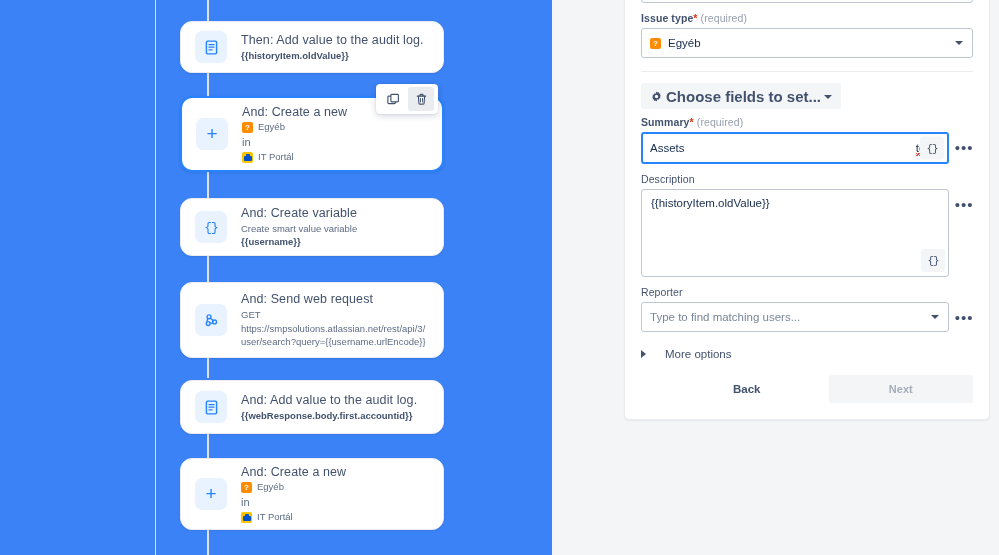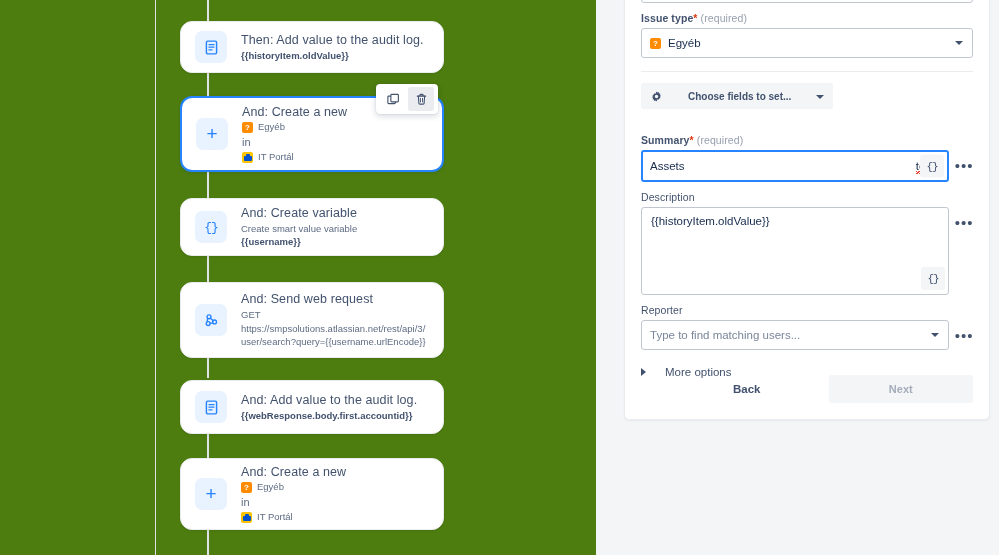--- a/index.html
+++ b/index.html
@@ -8,22 +8,22 @@
     width: 999px; height: 555px;
     overflow: hidden;
     background: #f4f5f7;
     font-family: "Liberation Sans", sans-serif;
     -webkit-font-smoothing: antialiased;
   }
 
   
   #canvas {
     position: absolute; left: 0; top: 0;
-    width: 596px; height: 555px;
-    background: #4d7c0f;
+    width: 552px; height: 555px;
+    background: #3b82f6;
   }
   .vdivider {
     position: absolute; top: 0; bottom: 0;
     width: 1px; background: #dcdfe4;
   }
   #divider-left { left: 155px; }
 
   
   .connector {
     position: absolute;
@@ -212,26 +212,26 @@
     letter-spacing: 1px;
     line-height: 1;
   }
 
   .hr {
     height: 1px; background: #ebecf0;
     margin: 13px 0 11px 0;
   }
   .choose-fields {
     display: inline-flex; align-items: center;
-    gap: 25px;
+    gap: 3px;
     height: 26px;
     background: #f4f5f7;
     border-radius: 3px;
     padding: 0 9px;
-    font-size: 10px;
+    font-size: 15px;
     font-weight: bold;
     color: #42526e;
   }
   .more-options {
     display: flex; align-items: center;
     gap: 19px;
     font-size: 11.5px;
     color: #42526e;
   }
   .chev-right {
@@ -427,21 +427,21 @@
     <div class="choose-fields">
       <svg width="13" height="13" viewBox="0 0 20 20">
         <path d="M10 2.2l1.4 1.6 2-.7.5 2.1 2.1.5-.7 2 1.6 1.4-1.6 1.4.7 2-2.1.5-.5 2.1-2-.7L10 17.8l-1.4-1.6-2 .7-.5-2.1-2.1-.5.7-2L3.1 10.9 4.7 9.5l-.7-2 2.1-.5.5-2.1 2 .7L10 2.2z" fill="#42526e"></path>
         <circle cx="10" cy="10" r="2.6" fill="#f4f5f7"></circle>
       </svg>
       <span>Choose fields to set...</span>
       <span class="chev" style="position:relative;right:auto;top:auto;margin-top:1px;"></span>
     </div>
 
     
-    <div style="margin-top:25px;">
+    <div style="margin-top:7px;">
       <div class="field-label">
         <span>Summary</span><span class="req-star">*</span>
         <span class="req-word">(required)</span>
       </div>
       <div class="input-row">
         <div class="input-box focused">
           <span>Assets </span>
             <span class="squiggle">teszt</span>
           <span class="smart-btn">{}</span>
         </div>

